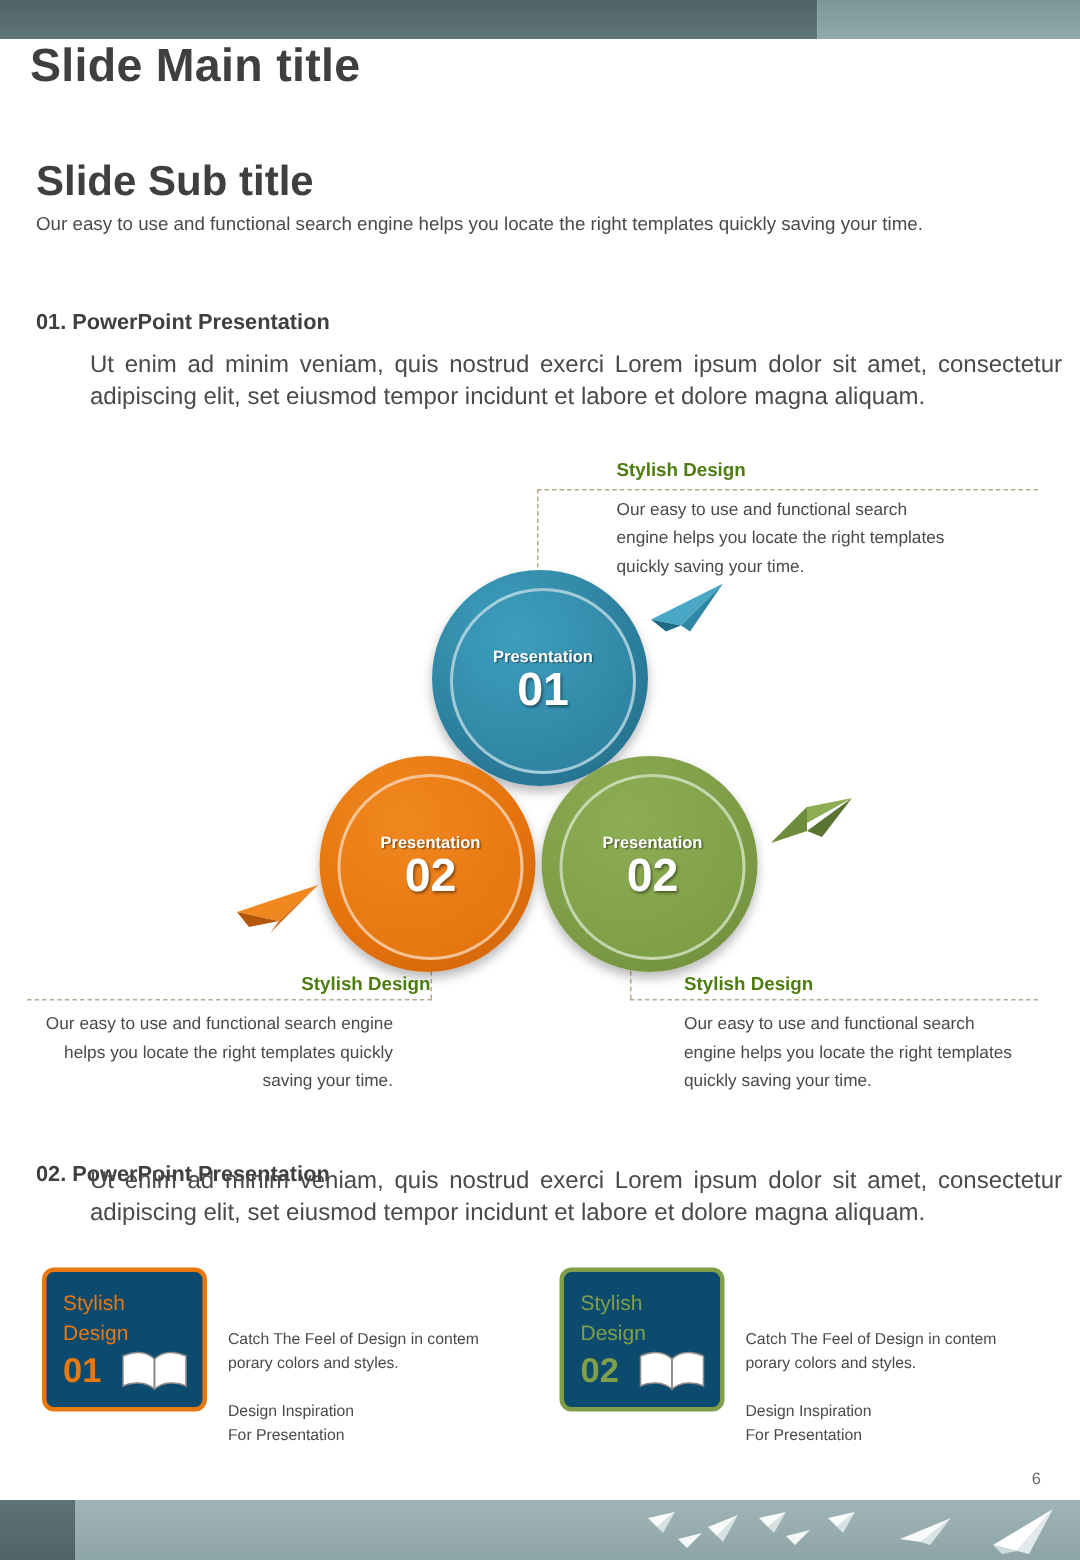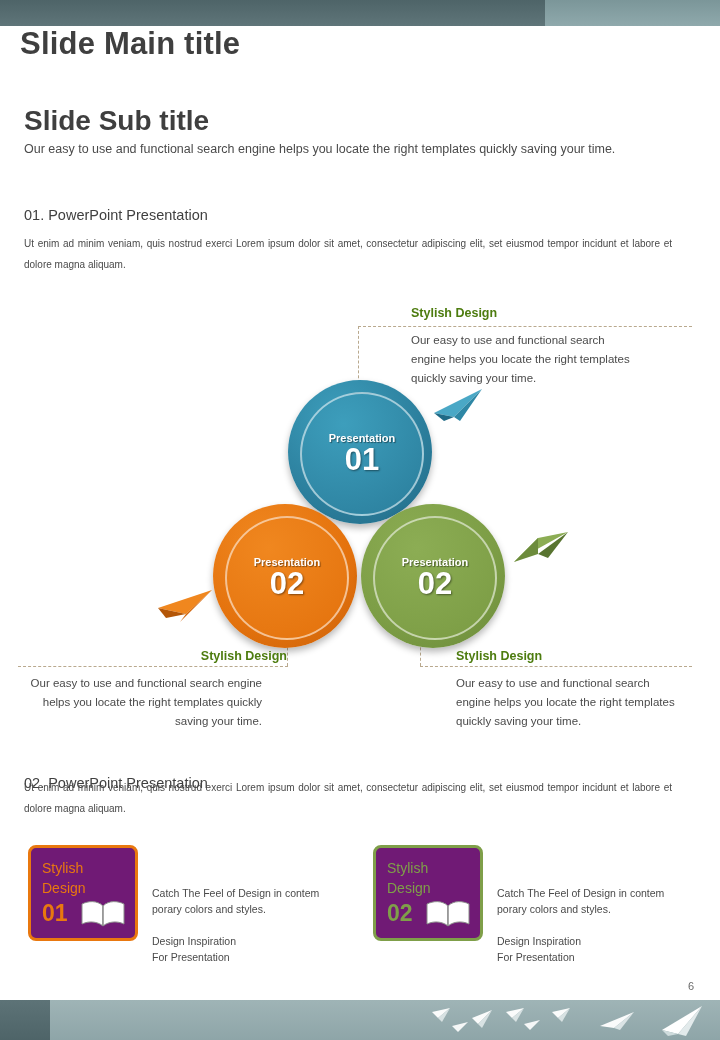--- a/index.html
+++ b/index.html
@@ -18,22 +18,22 @@
   .topbar .seg-right{position:absolute;left:545px;top:0;width:175px;height:26px;
       background:linear-gradient(to bottom,#7b9699,#8fa9ac);}
 
   
   .main-title{position:absolute;left:20px;top:26px;font-size:31px;font-weight:bold;
       color:#3f3f3f;letter-spacing:.2px;}
   .sub-title{position:absolute;left:24px;top:105px;font-size:28px;font-weight:bold;color:#3f3f3f;}
   .sub-desc{position:absolute;left:24px;top:137px;width:640px;font-size:12.5px;
       line-height:25px;color:#4a4a4a;}
 
-  .sec-title{position:absolute;font-size:14.5px;font-weight:normal;color:#3f3f3f;}
-  .sec-body{position:absolute;font-size:10px;line-height:21px;color:#4a4a4a;text-align:justify;}
+  .sec-title{position:absolute;font-size:14.5px;font-weight:bold;color:#3f3f3f;}
+  .sec-body{position:absolute;font-size:16px;line-height:21px;color:#4a4a4a;text-align:justify;margin-left:36px;}
 
   
   .diagram{position:absolute;left:0;top:280px;width:720px;height:450px;}
 
   .ring{position:absolute;border-radius:50%;box-shadow:0 4px 7px rgba(0,0,0,.28);text-align:right;}
   .ring .inner{position:absolute;border-radius:50%;
       display:flex;flex-direction:column;align-items:center;justify-content:center;}
   .ring .lbl{color:#ffffff;font-size:11px;font-weight:bold;
       text-shadow:1px 1px 1px rgba(0,0,0,.45);line-height:13px;margin-bottom:-2px;}
   .ring .num{color:#ffffff;font-size:31px;font-weight:bold;
@@ -58,21 +58,21 @@
       background:radial-gradient(circle at 35% 25%,#8cad54,#7a9b43);
       border:2px solid rgba(255,255,255,.55);}
 
   .callout-title{position:absolute;font-size:12.5px;font-weight:bold;color:#4d7c0f;}
   .callout-body{position:absolute;font-size:11.5px;line-height:19px;color:#4a4a4a;}
 
   .dline{position:absolute;border-top:1px dashed #b9a98e;}
   .dline-v{position:absolute;border-left:1px dashed #b9a98e;}
 
   
-  .chip{position:absolute;width:110px;height:96px;border-radius:8px;background:#701a75;
+  .chip{position:absolute;width:110px;height:96px;border-radius:8px;background:#0c4a6e;
       box-sizing:border-box;}
   .chip .ct{position:absolute;left:11px;top:10px;font-size:14px;line-height:20px;font-weight:normal;}
   .chip .cn{position:absolute;left:11px;top:52px;font-size:23px;font-weight:bold;}
   .chip .book{position:absolute;right:9px;bottom:10px;}
   #chip1{left:28px;top:845px;border:3px solid #e9780f;}
   #chip1 .ct,#chip1 .cn{color:#e9780f;}
   #chip2{left:373px;top:845px;border:3px solid #7f9f49;}
   #chip2 .ct,#chip2 .cn{color:#7f9f49;}
 
   .chip-desc{position:absolute;font-size:10.5px;line-height:16px;color:#4a4a4a;}

